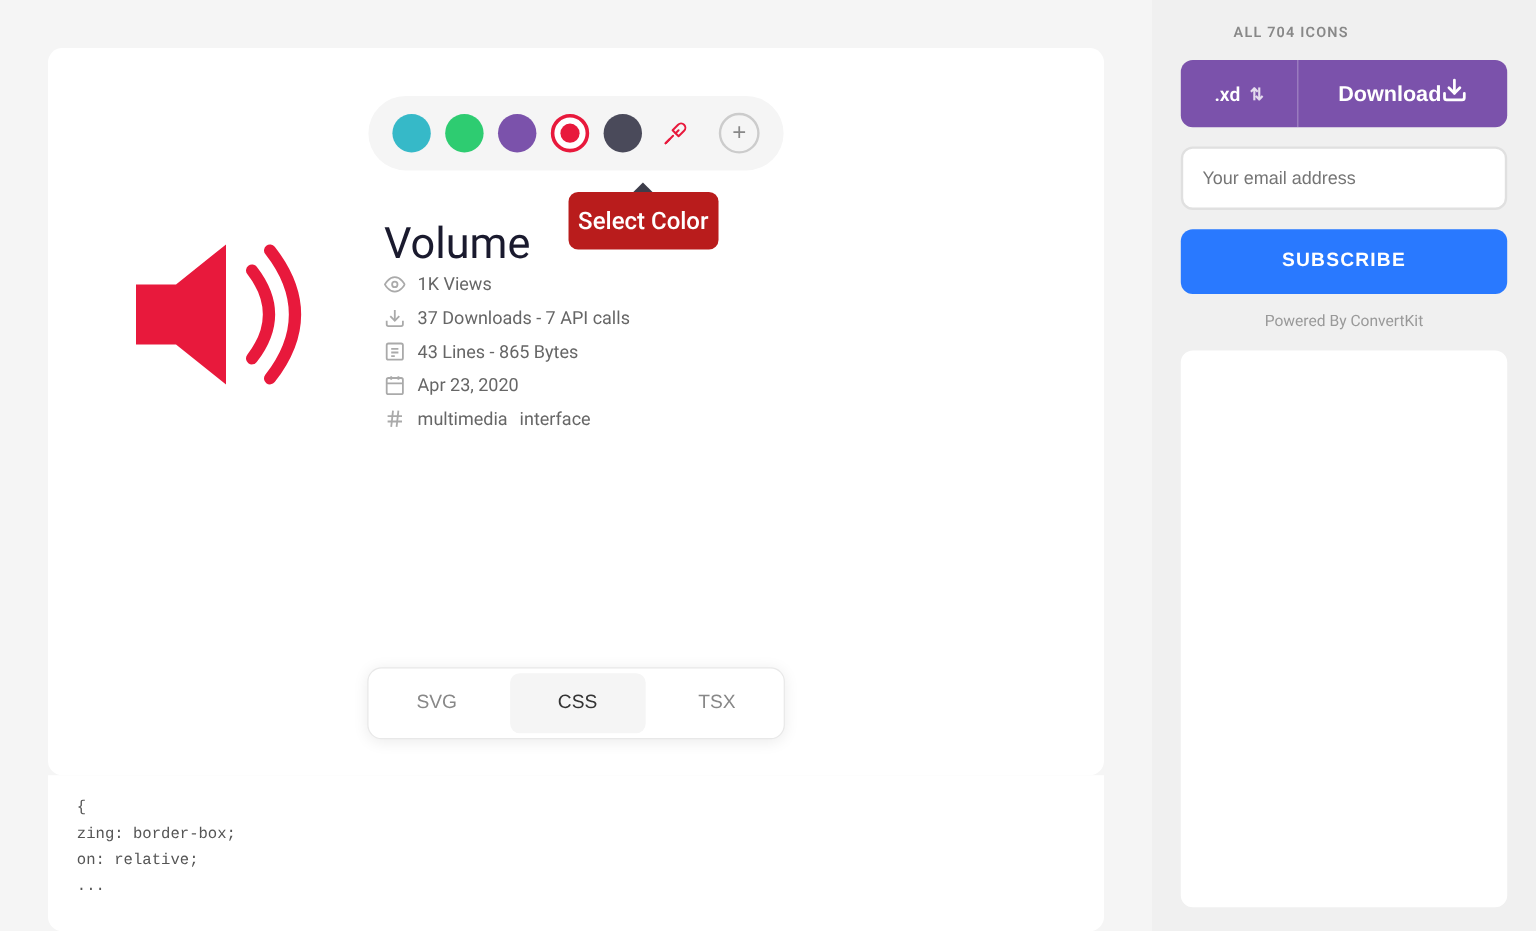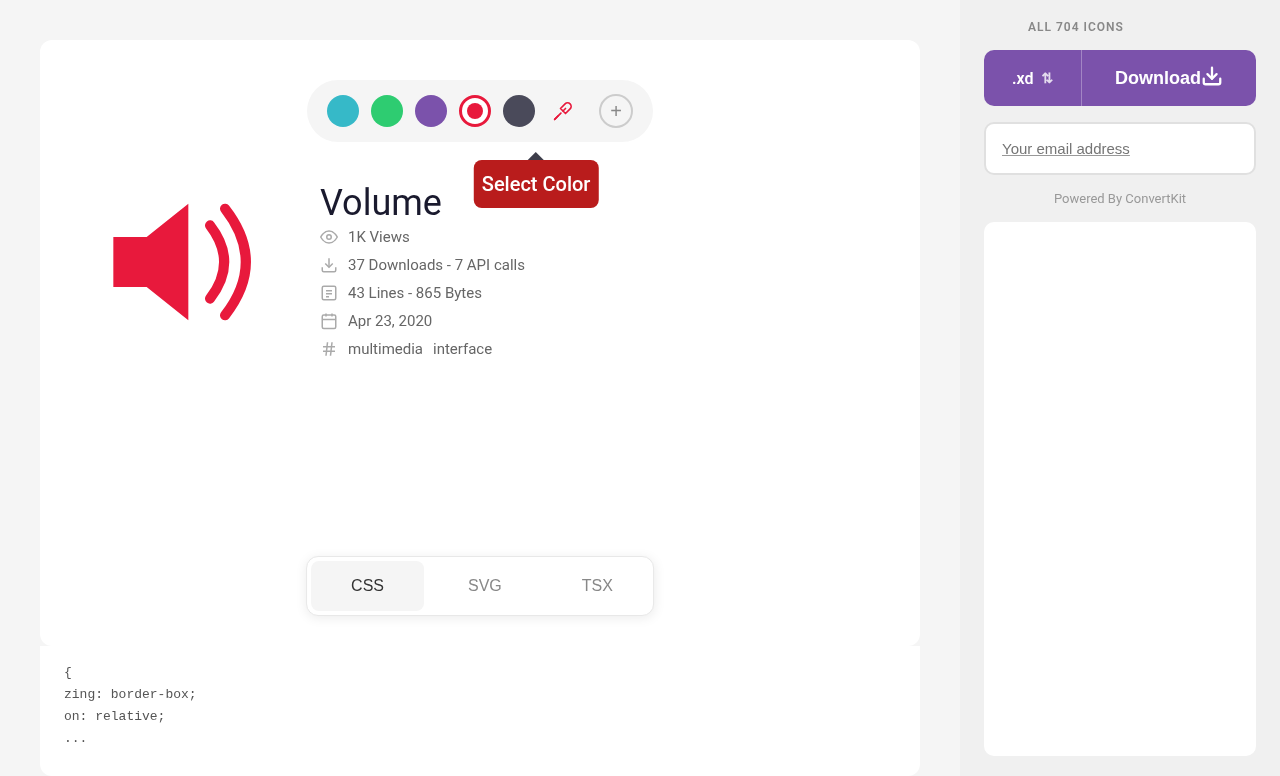--- a/index.html
+++ b/index.html
@@ -292,21 +292,20 @@
     
     .email-input {
       width: 100%;
       border: 2px solid #e0e0e0;
       border-radius: 10px;
       padding: 16px;
       font-size: 15px;
       color: #999;
       outline: none;
       background: #fff;
-      text-decoration: underline;
     }
 
     
     .subscribe-btn {
       width: 100%;
       background: #2979ff;
       color: #fff;
       border: none;
       border-radius: 10px;
       padding: 18px;
@@ -424,22 +423,22 @@
               </svg>
               <a href="#" class="tag-link">multimedia</a>
               <a href="#" class="tag-link">interface</a>
             </li>
           </ul>
         </div>
       </div>
 
       <div class="bottom-tabs-area">
         <div class="tabs-container">
+          <button class="tab-btn">SVG</button>
           <button class="tab-btn active">CSS</button>
-          <button class="tab-btn">SVG</button>
           <button class="tab-btn">TSX</button>
         </div>
       </div>
     </div>
 
     <div style="position: relative; height: 130px; overflow: hidden; background: #fff; margin: 0 40px; border-radius: 0 0 12px 12px; padding: 16px 24px; font-family: 'Courier New', monospace; font-size: 13px; color: #555; line-height: 1.7;">
       <div>{</div>
       <div>zing: border-box;</div>
       <div>on: relative;</div>
       <div>  ...</div>
@@ -461,18 +460,19 @@
             <path d="M21 15v4a2 2 0 0 1-2 2H5a2 2 0 0 1-2-2v-4"></path>
             <polyline points="7 10 12 15 17 10"></polyline>
             <line x1="12" y1="15" x2="12" y2="3"></line>
           </svg>
         </span>
       </button>
     </div>
 
     <input type="email" class="email-input" placeholder="Your email address" style="">
 
+    <button class="subscribe-btn">SUBSCRIBE</button>
 
     <div class="powered-by">Powered By ConvertKit</div>
 
     <div class="empty-box"></div>
   </div>
 </div>
 
 </body></html>

